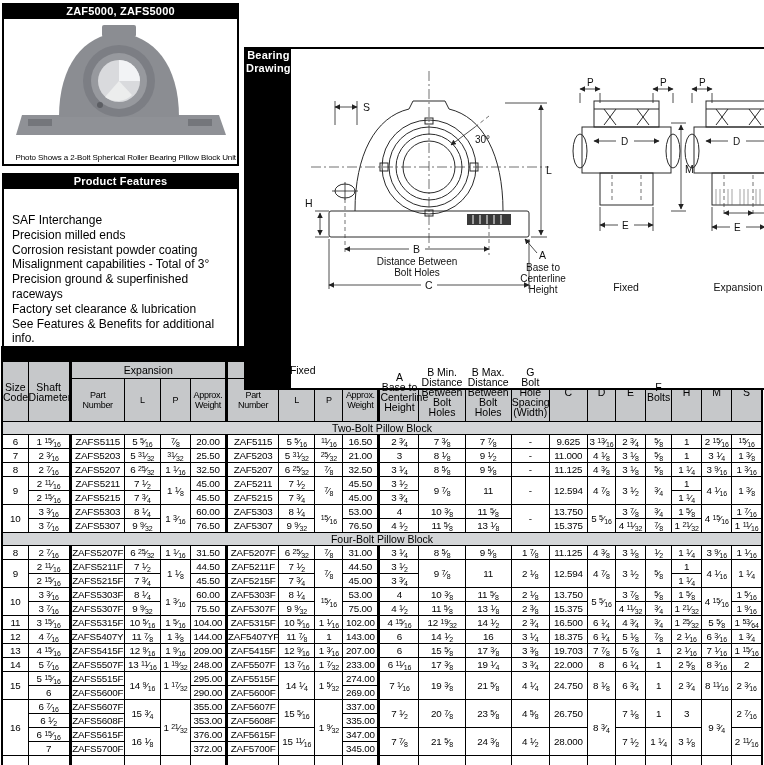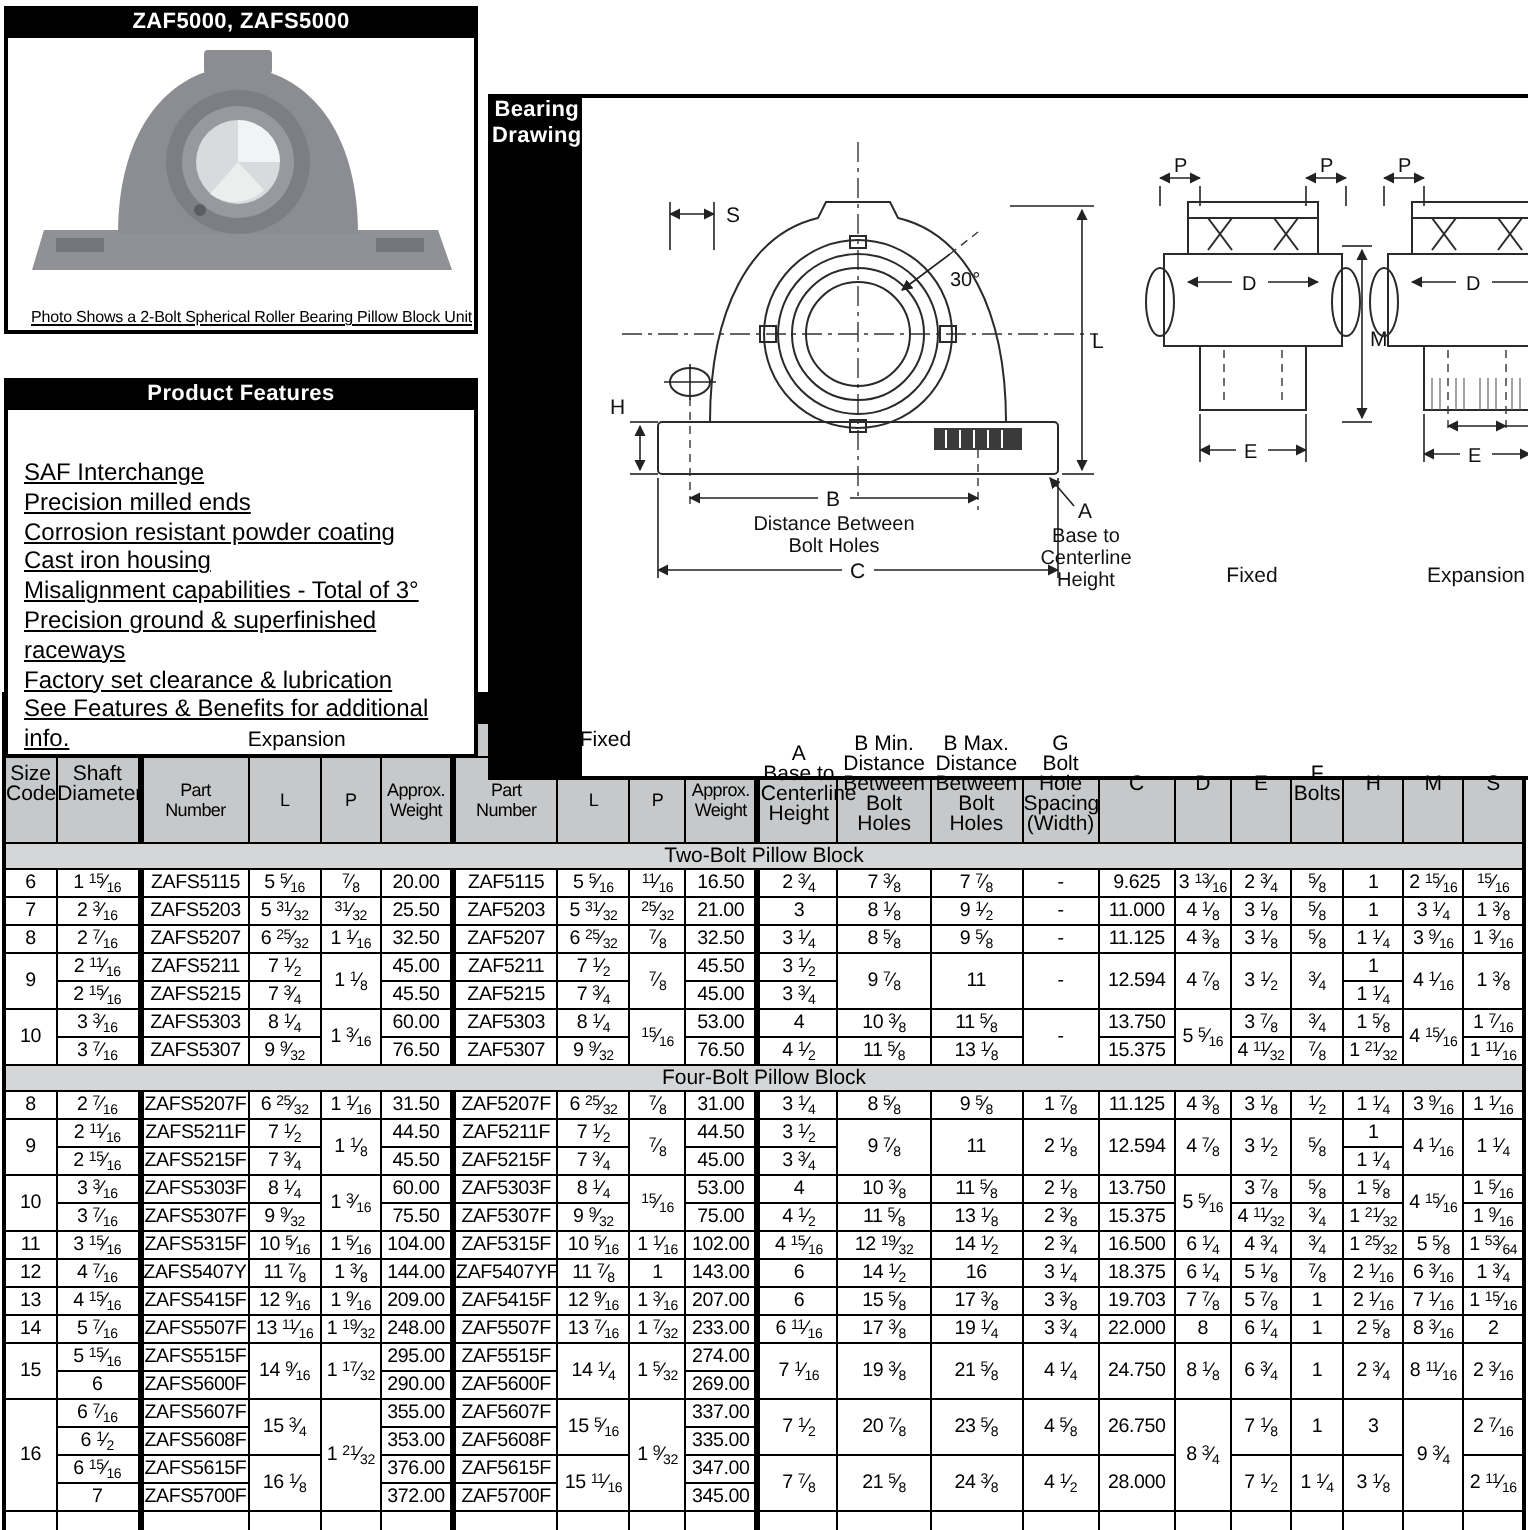--- a/index.html
+++ b/index.html
@@ -1,20 +1,20 @@
 <!DOCTYPE html>
 <html><head>
 <meta charset="utf-8">
 <style>
   html,body{margin:0;padding:0;}
   body{width:764px;height:765px;overflow:hidden;background:#fff;color:#000;
        font-family:"Liberation Sans","DejaVu Sans",sans-serif;}
   .page{position:relative;width:764px;height:765px;background:#fff;}
   .top{display:flex;gap:5px;padding:3px 2px 0 2px;box-sizing:border-box;height:346px;}
-  .left-col{width:237px;display:flex;flex-direction:column;gap:22px;text-decoration:underline;}
+  .left-col{width:237px;display:flex;flex-direction:column;gap:7px;}
   .box{border:2px solid #000;background:#fff;box-sizing:border-box;}
   .bar{background:#000;color:#fff;font-weight:bold;font-size:11px;line-height:13px;
        text-align:center;padding:0 0 1px 0;letter-spacing:.2px;}
   .photo-box{height:170px;display:flex;flex-direction:column;}
   .photo{flex:1;position:relative;overflow:hidden;}
   .caption{font-size:8px;letter-spacing:-.1px;text-align:right;padding:0 1px 2px 1px;white-space:nowrap;}
   .features-box{flex:1;}
   .features-list{padding:7px 4px 0 8px;font-size:12px;line-height:14.8px;margin-top:17px;}
   .drawing-box{flex:1;height:343px;display:flex;flex-direction:row;margin-top:44px;}
   .drawing-area{flex:1;position:relative;}
@@ -68,21 +68,20 @@
         </div>
         <div class="caption">Photo Shows a 2-Bolt Spherical Roller Bearing Pillow Block Unit</div>
       </div>
 
       <div class="box features-box">
         <div class="bar">Product Features</div>
         <div class="features-list">
           <div>SAF Interchange</div>
           <div>Precision milled ends</div>
           <div>Corrosion resistant powder coating</div>
-          <div>Cast iron housing</div>
           <div>Misalignment capabilities - Total of 3°</div>
           <div>Precision ground &amp; superfinished raceways</div>
           <div>Factory set clearance &amp; lubrication</div>
           <div>See Features &amp; Benefits for additional info.</div>
         </div>
       </div>
     </div>
 
     <div class="box drawing-box">
       <div class="bar">Bearing Drawing</div>

